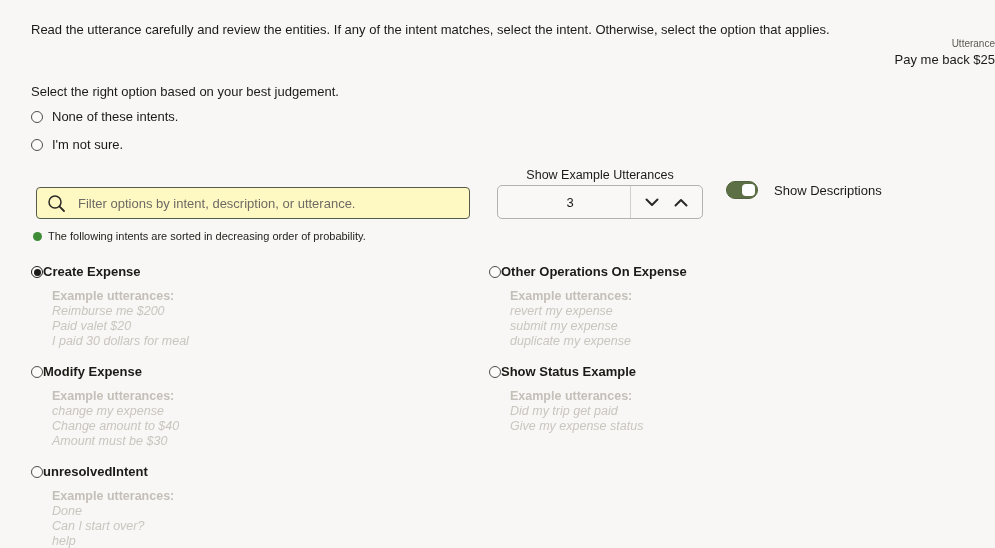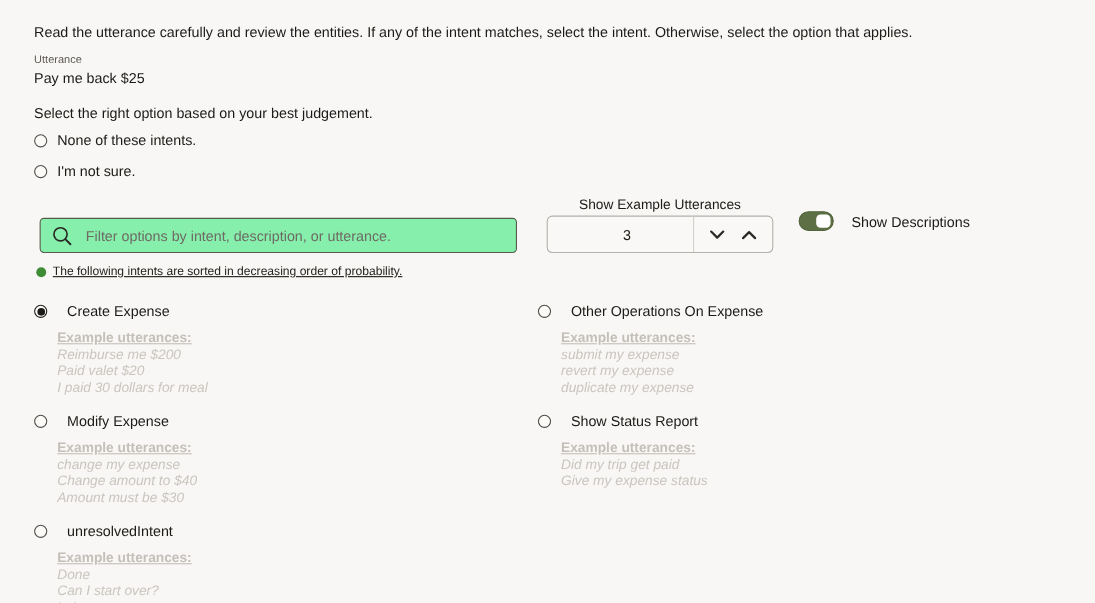--- a/index.html
+++ b/index.html
@@ -8,21 +8,21 @@
     width: 995px; height: 548px;
     background: #f8f7f5;
     font-family: "Liberation Sans", sans-serif;
     color: #1c1a17;
     overflow: hidden;
   }
   .page { padding: 22px 0 0 31px; width: 995px; }
 
   .instruction { font-size: 13px; line-height: 16px; color: #1c1a17; }
 
-  .utterance-block { margin-top: 11px; }
+  .utterance-block { margin-top: 0; text-align: right; }
   .utterance-label { font-size: 10px; color: #5d5954; line-height: 12px; }
   .utterance-value { font-size: 13px; line-height: 17px; margin-top: 1px; }
 
   .prompt { margin-top: 16px; font-size: 13px; line-height: 16px; }
 
   .radio-row { display: flex; align-items: center; gap: 9px; cursor: default; }
   .radio {
     width: 12px; height: 12px; flex: 0 0 12px;
     border: 1.5px solid #514d48; border-radius: 50%;
     background: #fcfbfa; position: relative;
@@ -35,21 +35,21 @@
   .radio-label { font-size: 13px; line-height: 16px; }
 
   .fallback-option { margin-top: 9px; }
   .fallback-option + .fallback-option { margin-top: 12px; }
 
   .controls-row { margin-top: 15px; display: flex; align-items: flex-end; }
 
   .filter-box {
     width: 434px; height: 32px; margin-left: 5px;
     border: 1px solid #565c4b; border-radius: 4px;
-    background: #86efac;
+    background: #fef9c3;
     display: flex; align-items: center; gap: 10px; padding: 0 10px;
   }
   .filter-box input {
     border: none; outline: none; background: transparent;
     font-family: "Liberation Sans", sans-serif;
     font-size: 13px; color: #1c1a17; width: 100%;
   }
   .filter-box input::placeholder { color: #6e6a64; opacity: 1; }
   .search-icon { display: flex; align-items: center; }
 
@@ -74,32 +74,32 @@
     position: relative; cursor: default;
   }
   .toggle.on { background: #5d7045; border: 1px solid #51633c; }
   .toggle-knob {
     position: absolute; top: 2px; right: 2px;
     width: 13px; height: 12px; background: #ffffff;
     border-radius: 4px;
   }
   .toggle-label { font-size: 13px; margin-left: 16px; }
 
-  .note { margin-top: 11px; display: flex; align-items: center; gap: 6px; margin-left: 2px; text-decoration: underline; }
+  .note { margin-top: 11px; display: flex; align-items: center; gap: 6px; margin-left: 2px; }
   .note-dot { width: 9px; height: 9px; border-radius: 50%; background: #3e8c36; flex: 0 0 9px; }
   .note-text { font-size: 11px; color: #25221e; }
 
   .options-grid {
     margin-top: 22px;
     display: grid; grid-template-columns: 458px auto;
     align-items: start; row-gap: 15px;
   }
-  .intent-option .radio-row { gap: 18px; }
+  .intent-option .radio-row { gap: 0; font-weight: bold; }
   .examples { margin: 9px 0 0 21px; }
-  .ex-head { font-size: 12.5px; font-weight: 700; color: #c4bfb8; line-height: 15px; text-decoration: underline; }
+  .ex-head { font-size: 12.5px; font-weight: 700; color: #c4bfb8; line-height: 15px; }
   .ex-line { font-size: 12.5px; color: #cac5bf; line-height: 15px; font-style: italic; }
 </style>
 </head>
 <body>
 
 <div class="page">
 
   <div class="instruction">Read the utterance carefully and review the entities. If any of the intent matches, select the intent. Otherwise, select the option that applies.</div>
 
   <div class="utterance-block">
@@ -183,43 +183,43 @@
       </div>
     </div>
 
     <div class="intent-option">
       <div class="radio-row">
         <span class="radio"></span>
         <span class="radio-label">Other Operations On Expense</span>
       </div>
       <div class="examples">
         <div class="ex-head">Example utterances:</div>
+        <div class="ex-line">revert my expense</div>
         <div class="ex-line">submit my expense</div>
-        <div class="ex-line">revert my expense</div>
         <div class="ex-line">duplicate my expense</div>
       </div>
     </div>
 
     <div class="intent-option">
       <div class="radio-row">
         <span class="radio"></span>
         <span class="radio-label">Modify Expense</span>
       </div>
       <div class="examples">
         <div class="ex-head">Example utterances:</div>
         <div class="ex-line">change my expense</div>
         <div class="ex-line">Change amount to $40</div>
         <div class="ex-line">Amount must be $30</div>
       </div>
     </div>
 
     <div class="intent-option">
       <div class="radio-row">
         <span class="radio"></span>
-        <span class="radio-label">Show Status Report</span>
+        <span class="radio-label">Show Status Example</span>
       </div>
       <div class="examples">
         <div class="ex-head">Example utterances:</div>
         <div class="ex-line">Did my trip get paid</div>
         <div class="ex-line">Give my expense status</div>
       </div>
     </div>
 
     <div class="intent-option">
       <div class="radio-row">

